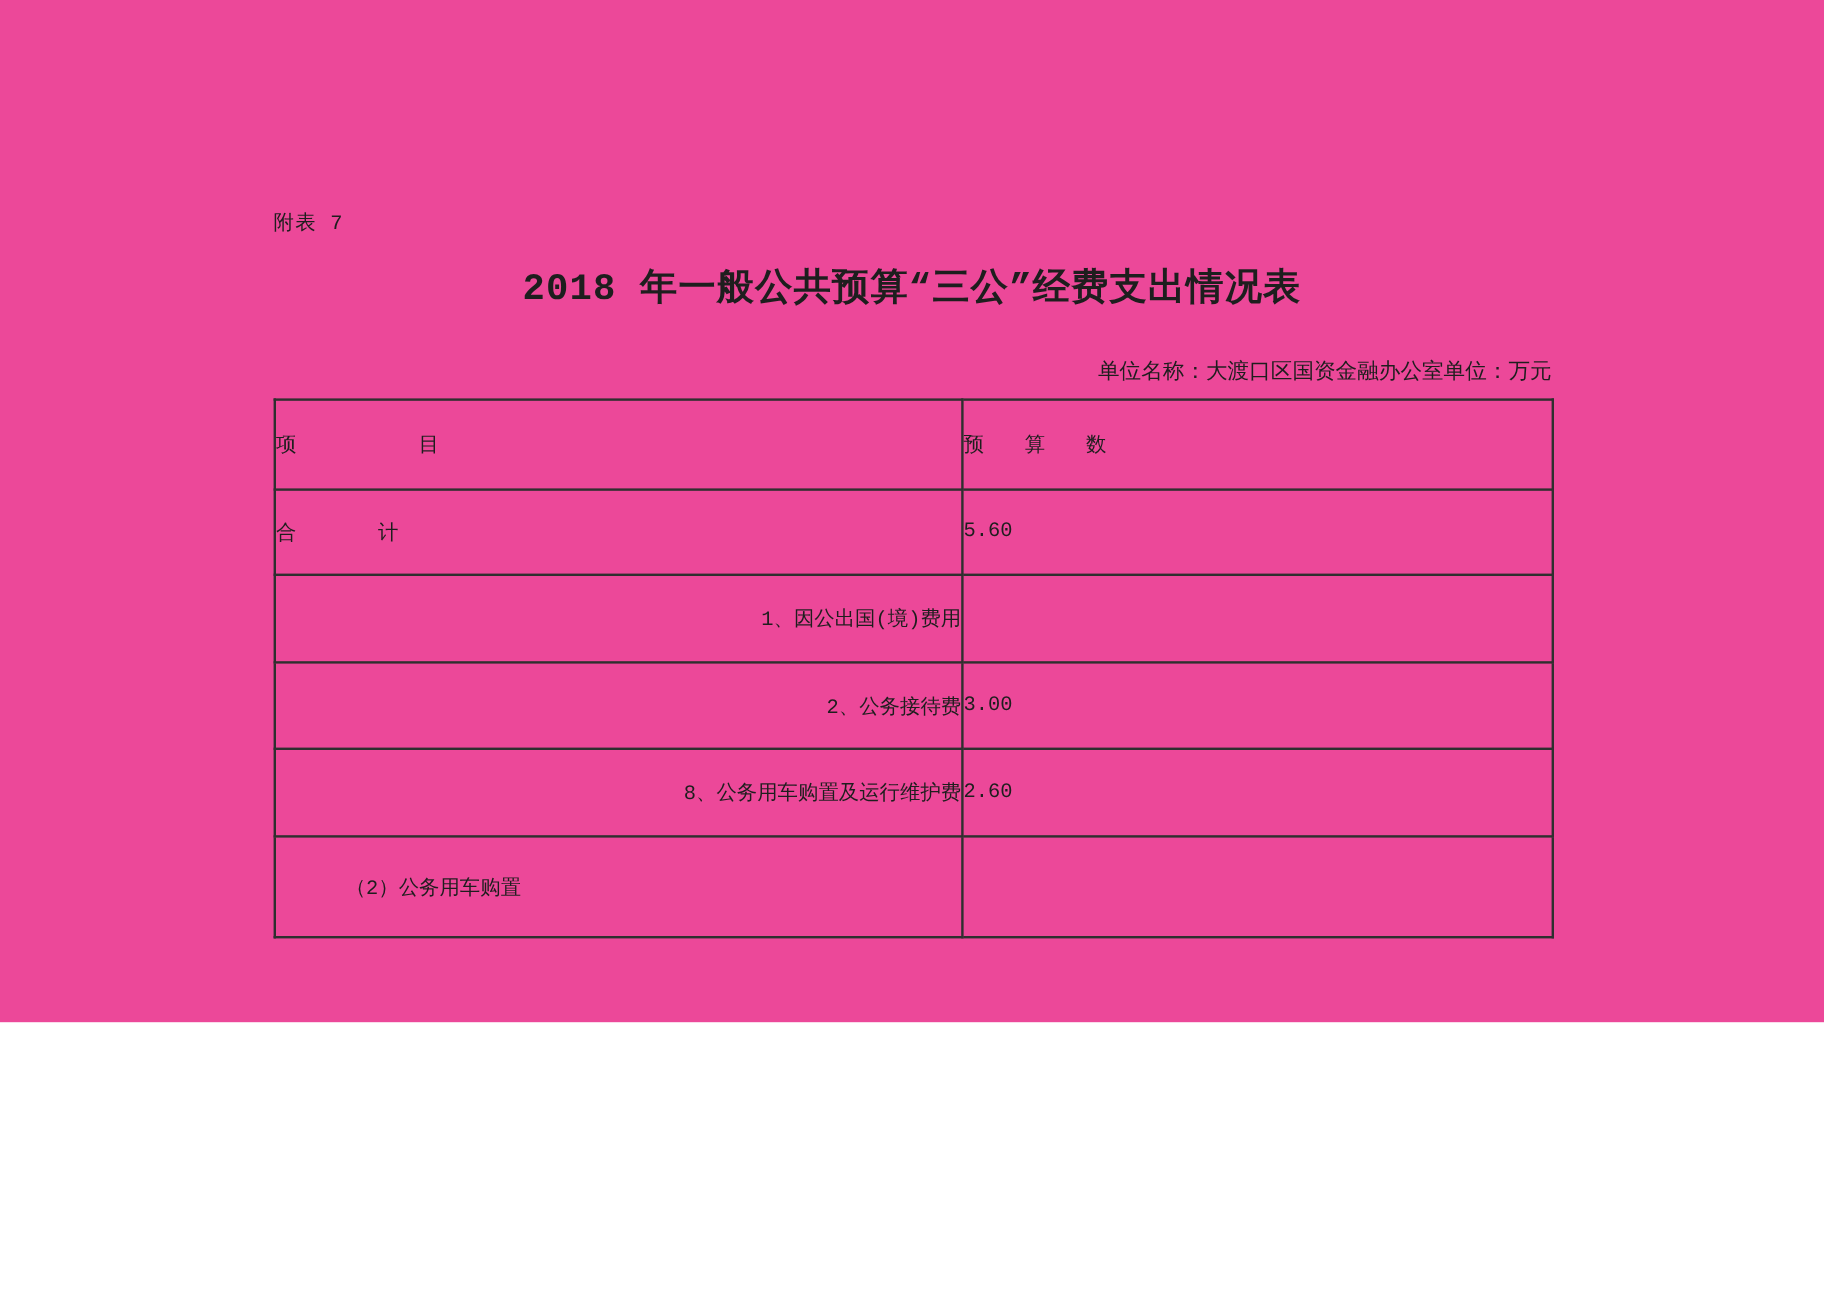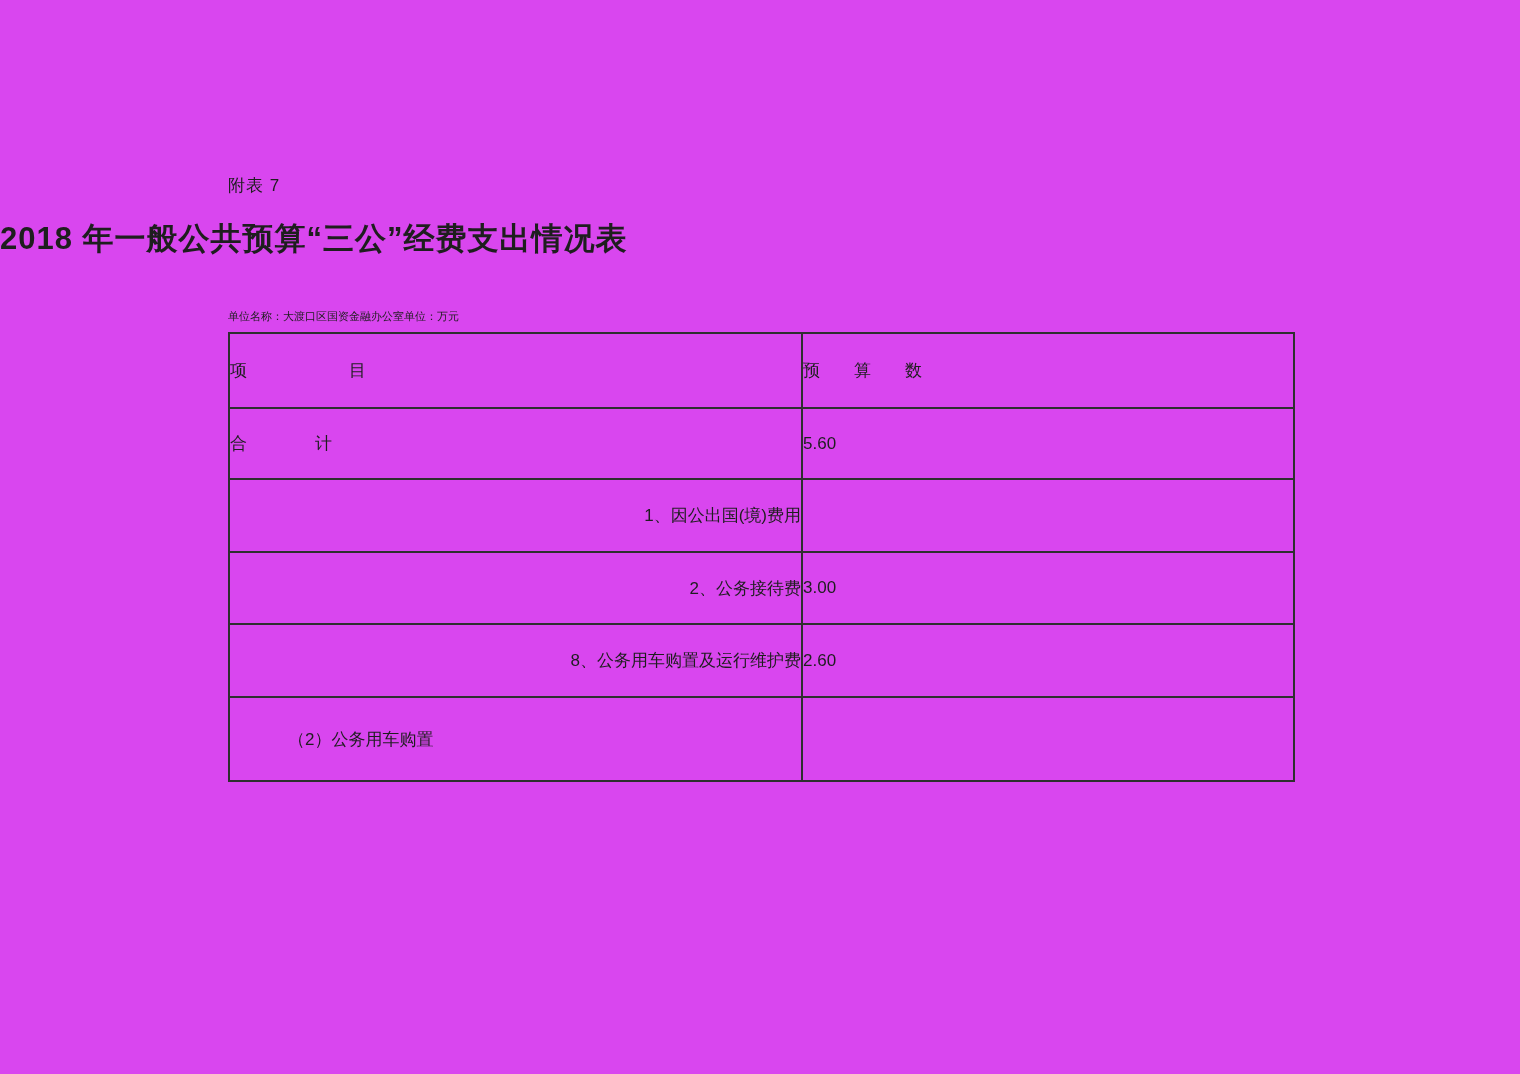--- a/index.html
+++ b/index.html
@@ -1,50 +1,50 @@
 <!DOCTYPE html>
 <html><head>
 <meta charset="utf-8">
 <style>
   * { margin: 0; padding: 0; box-sizing: border-box; }
   html, body { background: #ffffff; }
   .page {
     position: relative;
     width: 1520px;
-    height: 1074px;
-    background: #d946ef;
-    font-family: Liberation Sans, sans-serif;
+    height: 852px;
+    background: #ec4899;
+    font-family: Liberation Mono, monospace;
     color: #1e1e1e;
     overflow: hidden;
   }
   .annex {
     position: absolute;
     left: 228px;
     top: 174px;
     font-size: 17px;
     letter-spacing: 1px;
   }
   .title {
     position: absolute;
     left: 0;
     top: 218px;
     width: 1520px;
-    text-align: left;
+    text-align: center;
     font-size: 31px;
     font-weight: bold;
     letter-spacing: 1px;
   }
   .meta {
     position: absolute;
     left: 228px;
-    top: 309px;
+    top: 297px;
     width: 1065px;
     display: flex;
-    justify-content: flex-start;
-    font-size: 11px;
+    justify-content: flex-end;
+    font-size: 18px;
   }
   table.budget-table {
     position: absolute;
     left: 228px;
     top: 332px;
     width: 1065px;
     border-collapse: collapse;
     table-layout: fixed;
     font-size: 17px;
   }

